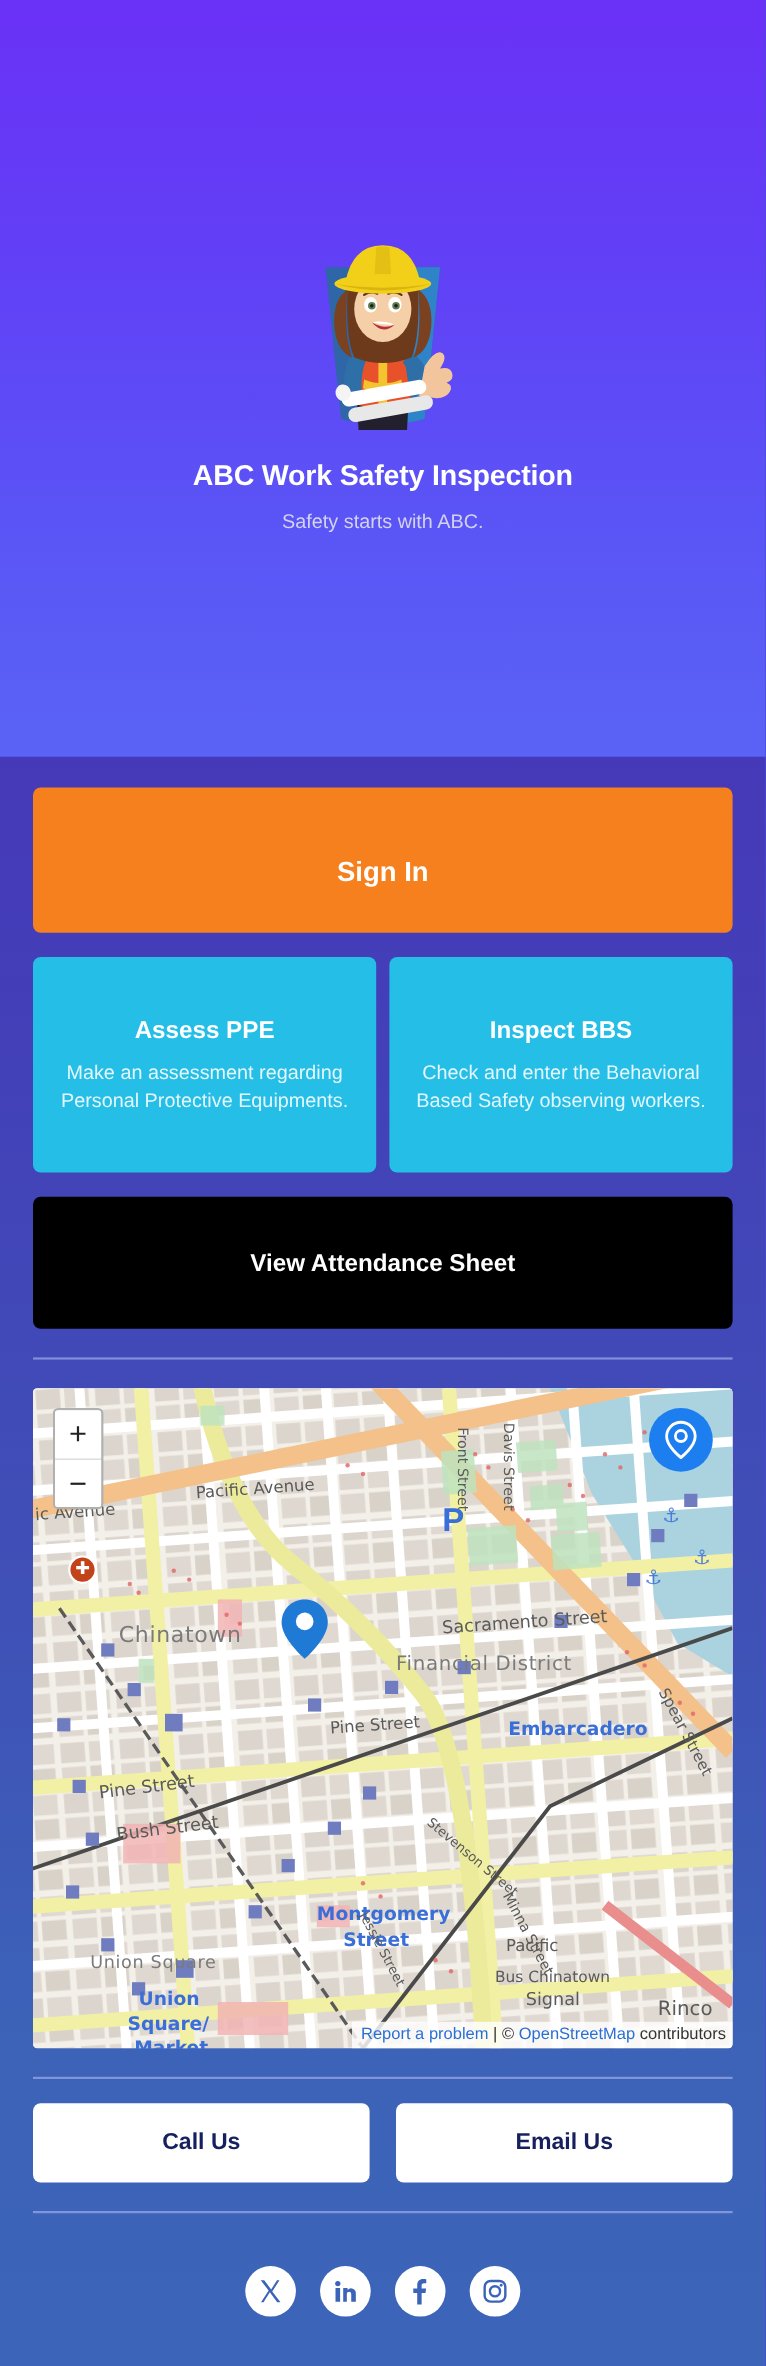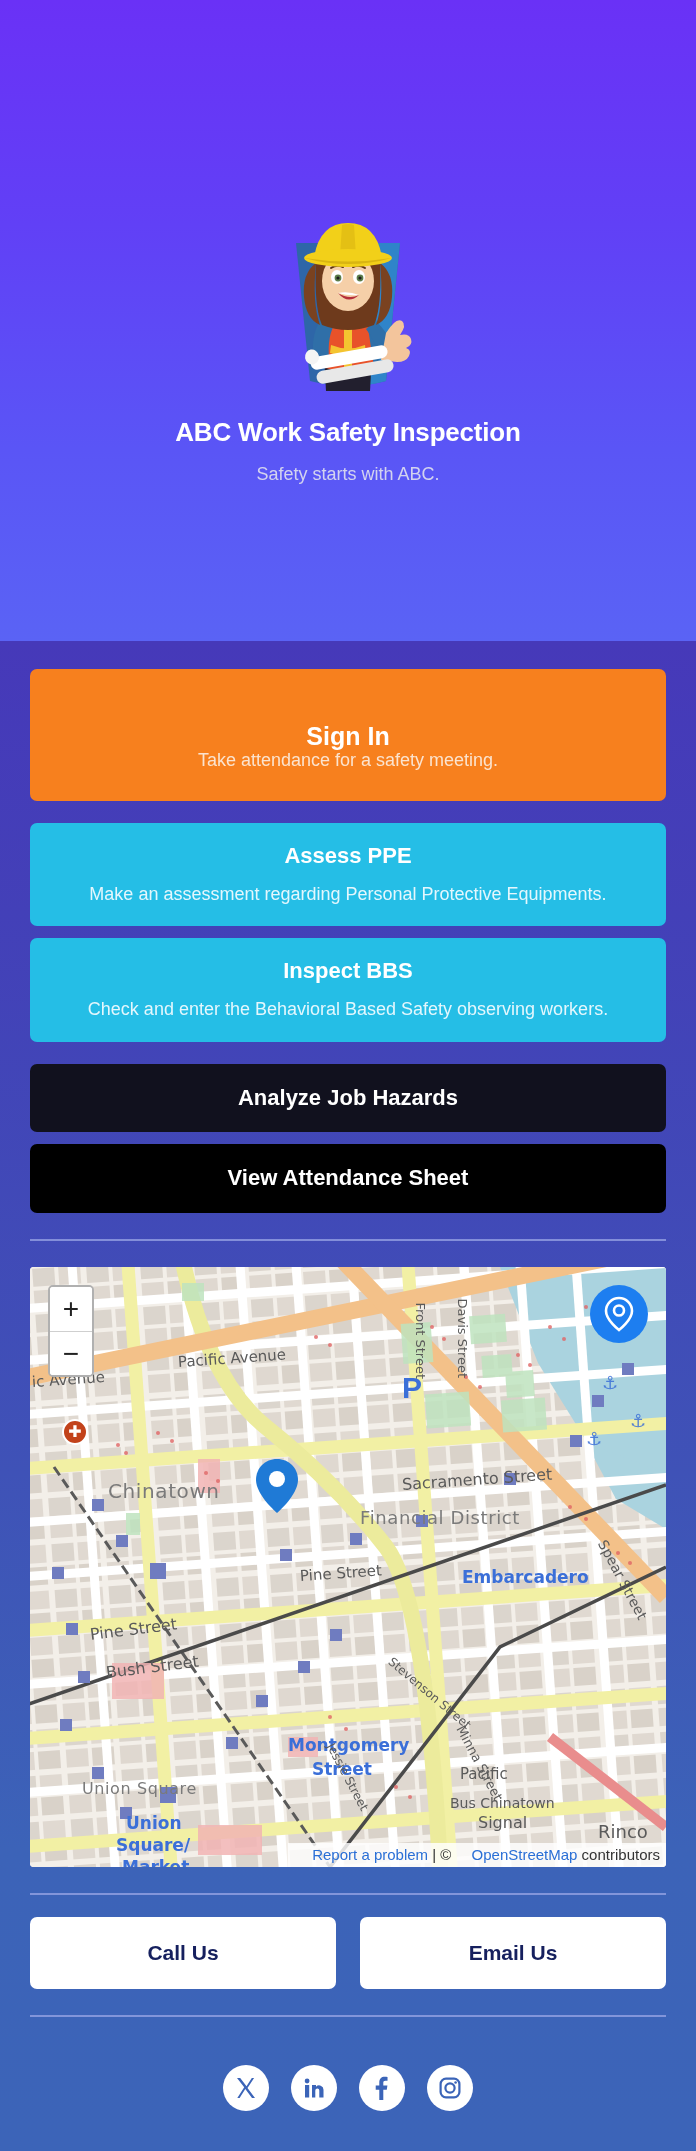--- a/index.html
+++ b/index.html
@@ -72,21 +72,20 @@
     cursor: pointer;
     font-family: inherit;
   }
   .cta-title { font-size: 25px; font-weight: 700; line-height: 1.1; }
   .cta-sub   { font-size: 18px; font-weight: 400; margin-top: 16px; color: #fbe3cf; }
 
   .row {
     display: flex;
     gap: 12px;
     margin-top: 22px;
-    flex-direction: column;
   }
   .card {
     flex: 1;
     border-radius: 7px;
     border: none;
     color: #ffffff;
     text-align: center;
     cursor: pointer;
     font-family: inherit;
     padding: 20px 12px;
@@ -185,21 +184,21 @@
   .attrib {
     position: absolute;
     right: 0; bottom: 0;
     background: rgba(255,255,255,.82);
     font-size: 15px;
     padding: 3px 6px 4px 8px;
     color: #333;
     white-space: nowrap;
     z-index: 6;
   }
-  .attrib a { color: #2a6fd6; text-decoration: none; margin-left: 16px; }
+  .attrib a { color: #2a6fd6; text-decoration: none; }
 
   
   .mlabel {
     position: absolute;
     font-family: "DejaVu Sans", sans-serif;
     color: #5a5a5a;
     white-space: nowrap;
     pointer-events: none;
     z-index: 3;
   }
@@ -297,38 +296,34 @@
     </div>
 
     <h1 class="hero-title">ABC Work Safety Inspection</h1>
     <p class="hero-sub">Safety starts with ABC.</p>
   </section>
 
   <section class="lower">
 
     <button class="cta">
       <span class="cta-title">Sign In</span><br>
-      <span class="cta-sub">Take attendance for a safety meeting.</span>
     </button>
 
     <div class="row">
       <button class="card card-cyan">
         <div class="card-title">Assess PPE</div>
         <div class="card-sub">Make an assessment regarding Personal Protective Equipments.</div>
       </button>
       <button class="card card-cyan">
         <div class="card-title">Inspect BBS</div>
         <div class="card-sub">Check and enter the Behavioral Based Safety observing workers.</div>
       </button>
     </div>
 
     <div class="row">
-      <button class="card card-dark">
-        <div class="card-title">Analyze Job Hazards</div>
-      </button>
       <button class="card card-black">
         <div class="card-title">View Attendance Sheet</div>
       </button>
     </div>
 
     <div class="divider"></div>
 
     <div class="map-box">
 
       <svg class="map-canvas" viewBox="0 0 636 600" preserveAspectRatio="none" aria-hidden="true">

